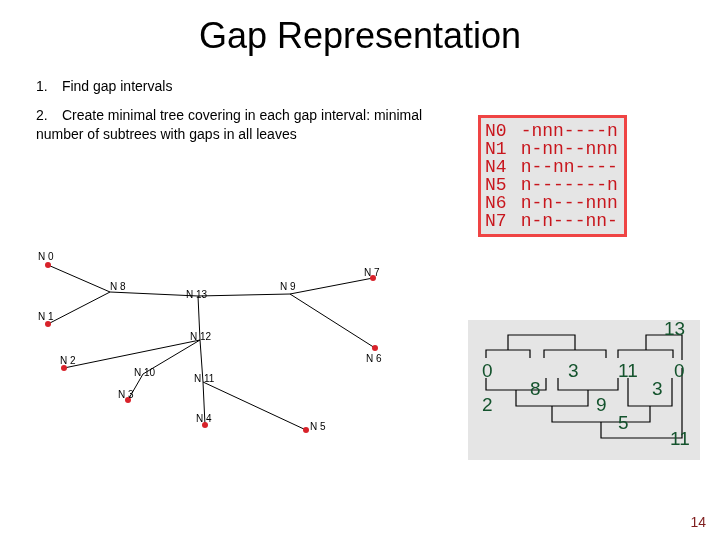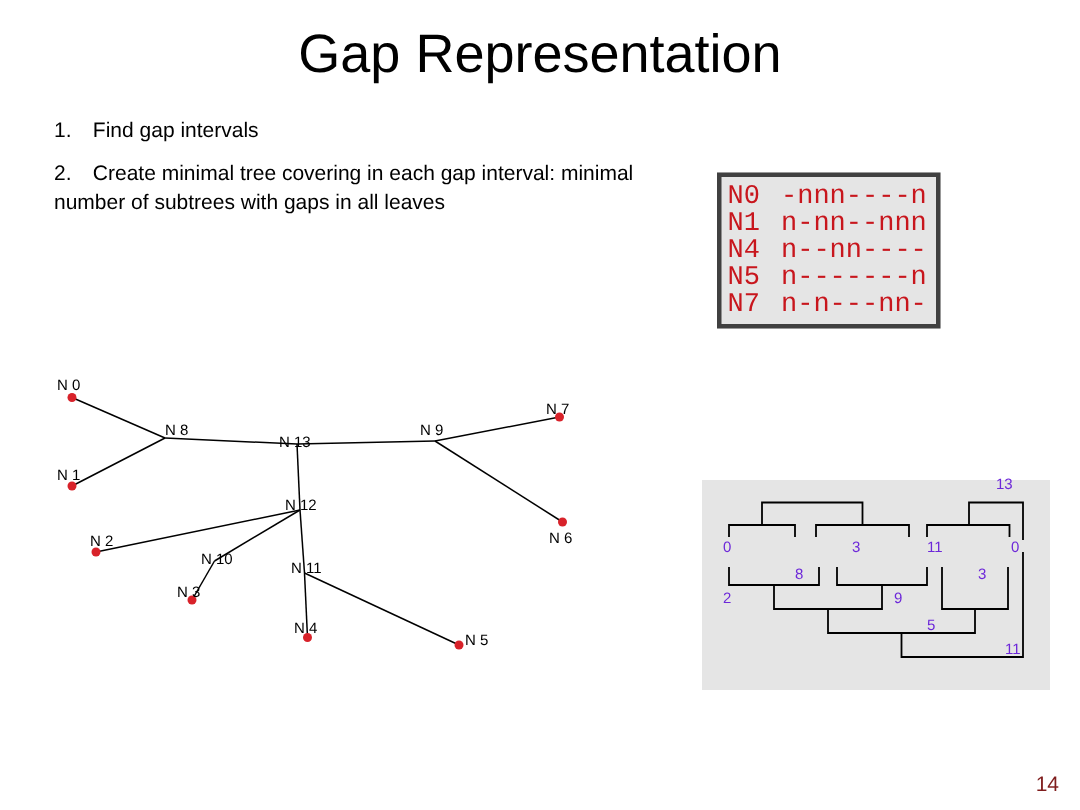--- a/index.html
+++ b/index.html
@@ -41,41 +41,41 @@
     font-size: 10px;
     fill: #000;
   }
   .leafdot { fill: #d8222a; }
   .branch { stroke: #000; stroke-width: 1; fill: none; }
 
   .matrix {
     position: absolute;
     left: 478px;
     top: 115px;
-    border: 3px solid #404040;
+    border: 3px solid #ef4444;
     background: #e5e5e5;
     padding: 4px 6px 4px 4px;
     font-family: "Courier New", monospace;
     font-size: 18px;
     line-height: 18px;
     color: #c8161d;
   }
   .matrix .row { white-space: pre; }
   .matrix .lbl { display: inline-block; width: 2.3ch; }
   .matrix .seq { display:inline-block; position:relative; }
 
   .bracket-zone {
     position: absolute;
     left: 468px;
     top: 320px;
     width: 232px;
     height: 140px;
     background: #e5e5e5;
   }
-  .bzlabel { position:absolute; font-size:10px; color:#6d28d9; }
+  .bzlabel { position:absolute; font-size:19px; color:#14532d; }
   .bstroke { stroke:#000; stroke-width:1.2; fill:none; }
   .bstroke-top { stroke:#000; stroke-width:1.2; fill:none; }
 
   .pagenum {
     position:absolute; right:14px; bottom:10px;
     font-size:14px; color:#7f1d1d;
   }
 </style>
 </head>
 <body>
@@ -135,20 +135,21 @@
   <text class="tlabel" x="152" y="90">N 12</text>
   <text class="tlabel" x="148" y="48">N 13</text>
 </svg>
 </div>
 
 <div class="matrix">
   <div class="row"><span class="lbl">N0</span> <span class="seq">-nnn----n</span></div>
   <div class="row"><span class="lbl">N1</span> <span class="seq">n-nn--nnn</span></div>
   <div class="row"><span class="lbl">N4</span> <span class="seq">n--nn----</span></div>
   <div class="row"><span class="lbl">N5</span> <span class="seq">n-------n</span></div>
+  <div class="row"><span class="lbl">N6</span> <span class="seq">n-n---nnn</span></div>
   <div class="row"><span class="lbl">N7</span> <span class="seq">n-n---nn-</span></div>
 </div>
 
 <div class="bracket-zone">
   <svg width="232" height="140" style="position:absolute;left:0;top:0">
 
     <path class="bstroke-top" d="M18 38 L18 30 L62 30 L62 38"></path>
     <path class="bstroke-top" d="M76 38 L76 30 L138 30 L138 38"></path>
     <path class="bstroke-top" d="M150 38 L150 30 L205 30 L205 38"></path>
     <path class="bstroke-top" d="M40 30 L40 15 L107 15 L107 30"></path>

